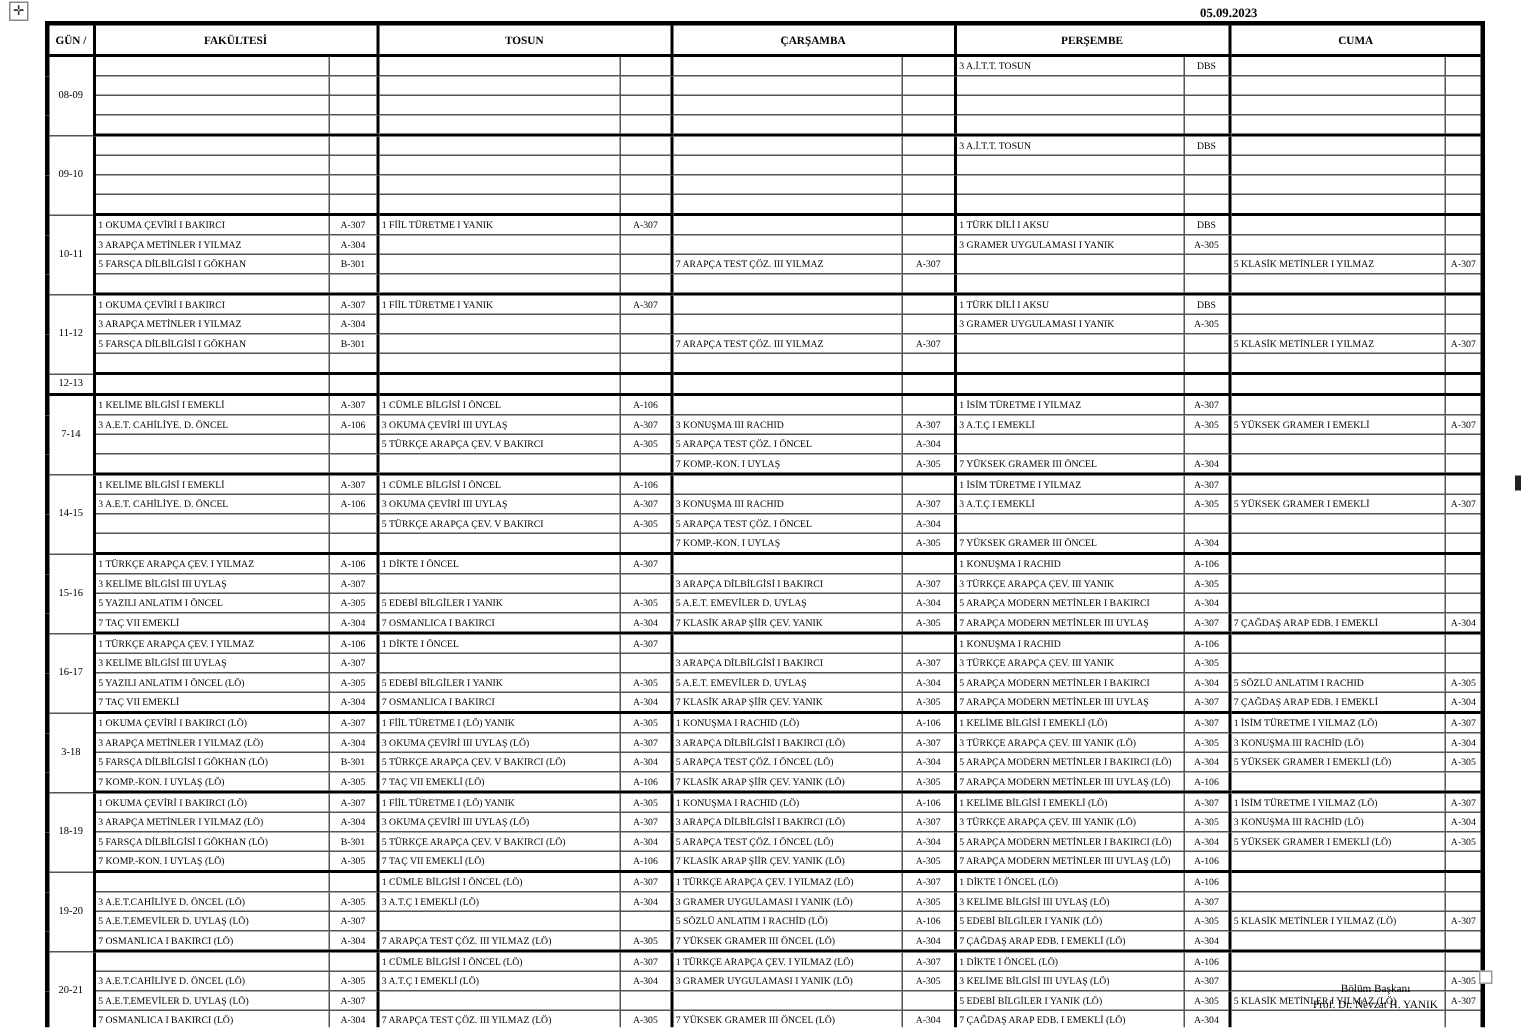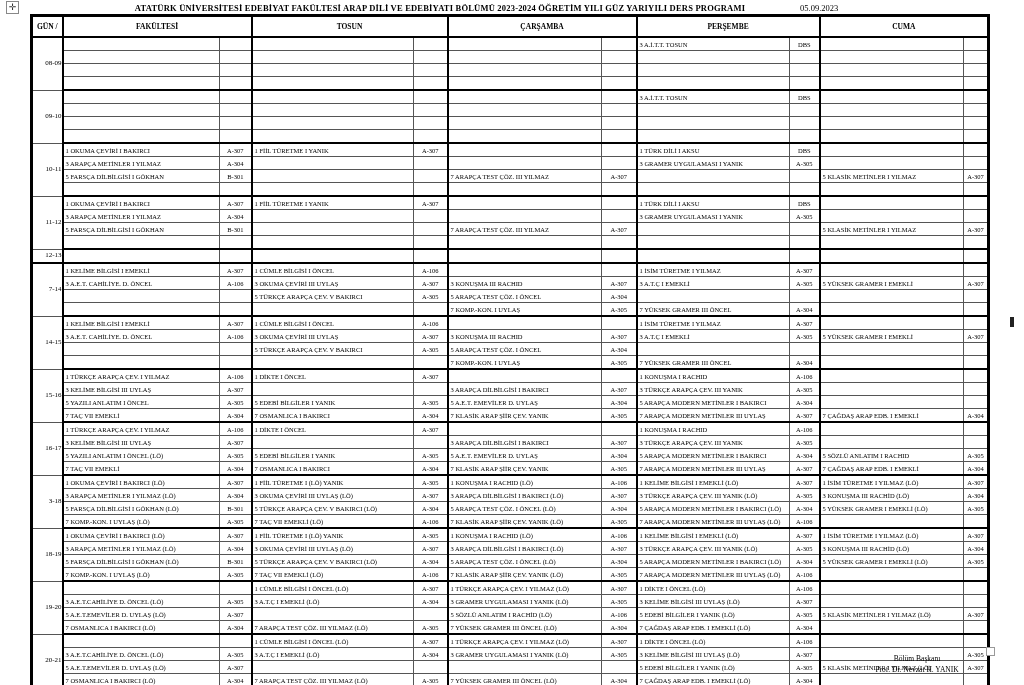--- a/index.html
+++ b/index.html
@@ -1,52 +1,51 @@
 <!DOCTYPE html>
 <html><head>
 <meta charset="utf-8">
 <style>
   html,body{margin:0;padding:0;background:#fff;}
   .page{position:relative;width:1024px;height:685px;background:#ffffff;
         font-family:"Liberation Serif", serif;color:#000;overflow:hidden;}
 
   .doc-title{position:absolute;top:3px;left:30px;width:820px;text-align:center;
              font-size:8.5px;font-weight:bold;letter-spacing:.2px;white-space:nowrap;}
-  .doc-date{position:absolute;top:3px;left:800px;font-size:8.5px;font-weight:normal;text-align:center;}
+  .doc-date{position:absolute;top:3px;left:800px;font-size:8.5px;font-weight:bold;text-align:center;}
 
   .move-handle{position:absolute;top:1px;left:6px;width:11px;height:11px;border:1px solid #888;
                font-size:9px;line-height:10px;text-align:center;color:#333;background:#fff;}
 
   table.sched{position:absolute;top:14px;left:30px;width:957px;border-collapse:collapse;
               table-layout:fixed;border:3px solid #000;}
   .sched th{border:2px solid #000;font-size:7.5px;font-weight:bold;height:19px;
             padding:0;text-align:center;white-space:nowrap;overflow:hidden;margin-left:33px;}
   .sched td{border:1px solid #555;font-size:6.5px;height:12px;line-height:11px;
             padding:0 2px;white-space:nowrap;overflow:hidden;vertical-align:middle;}
-  .sched td.time{border-right:2px solid #000;border-left:2px solid #000;text-align:right;
+  .sched td.time{border-right:2px solid #000;border-left:2px solid #000;text-align:center;
                  font-size:7px;padding:0;}
   th.time-h{border-right:2px solid #000;}
   .sched td.name{border-left:2px solid #000;text-align:left;}
   .sched td.room{text-align:center;padding:0 1px;}
   .sched tr.block-end td{border-bottom:2px solid #000;}
 
   .footer{position:absolute;left:857px;top:653px;width:120px;text-align:center;font-size:7.5px;}
   .footer div{line-height:11px;}
 
   .anchor-marker{position:absolute;left:986px;top:647px;width:7px;height:7px;border:1px solid #999;background:#fff;}
   .edge-marker{position:absolute;left:1010px;top:317px;width:4px;height:10px;background:#222;}
 </style>
 </head>
 <body>
 
 <div class="page">
 
   <div class="move-handle">✛</div>
 
-  <div class="doc-title">ATATÜRK ÜNİVERSİTESİ EDEBİYAT FAKÜLTESİ ARAP DİLİ VE EDEBİYATI BÖLÜMÜ 2023-2024 ÖĞRETİM YILI GÜZ YARIYILI DERS PROGRAMI</div>
   <div class="doc-date">05.09.2023</div>
 
   <table class="sched">
     <colgroup>
       <col style="width:31px">
       <col style="width:157px">
         <col style="width:32px">
       <col style="width:162px">
         <col style="width:34px">
       <col style="width:154px">

